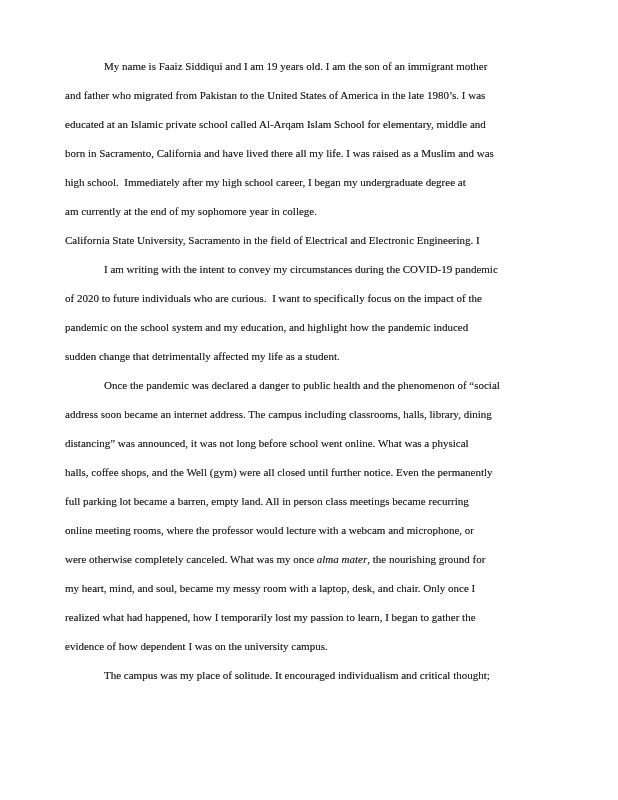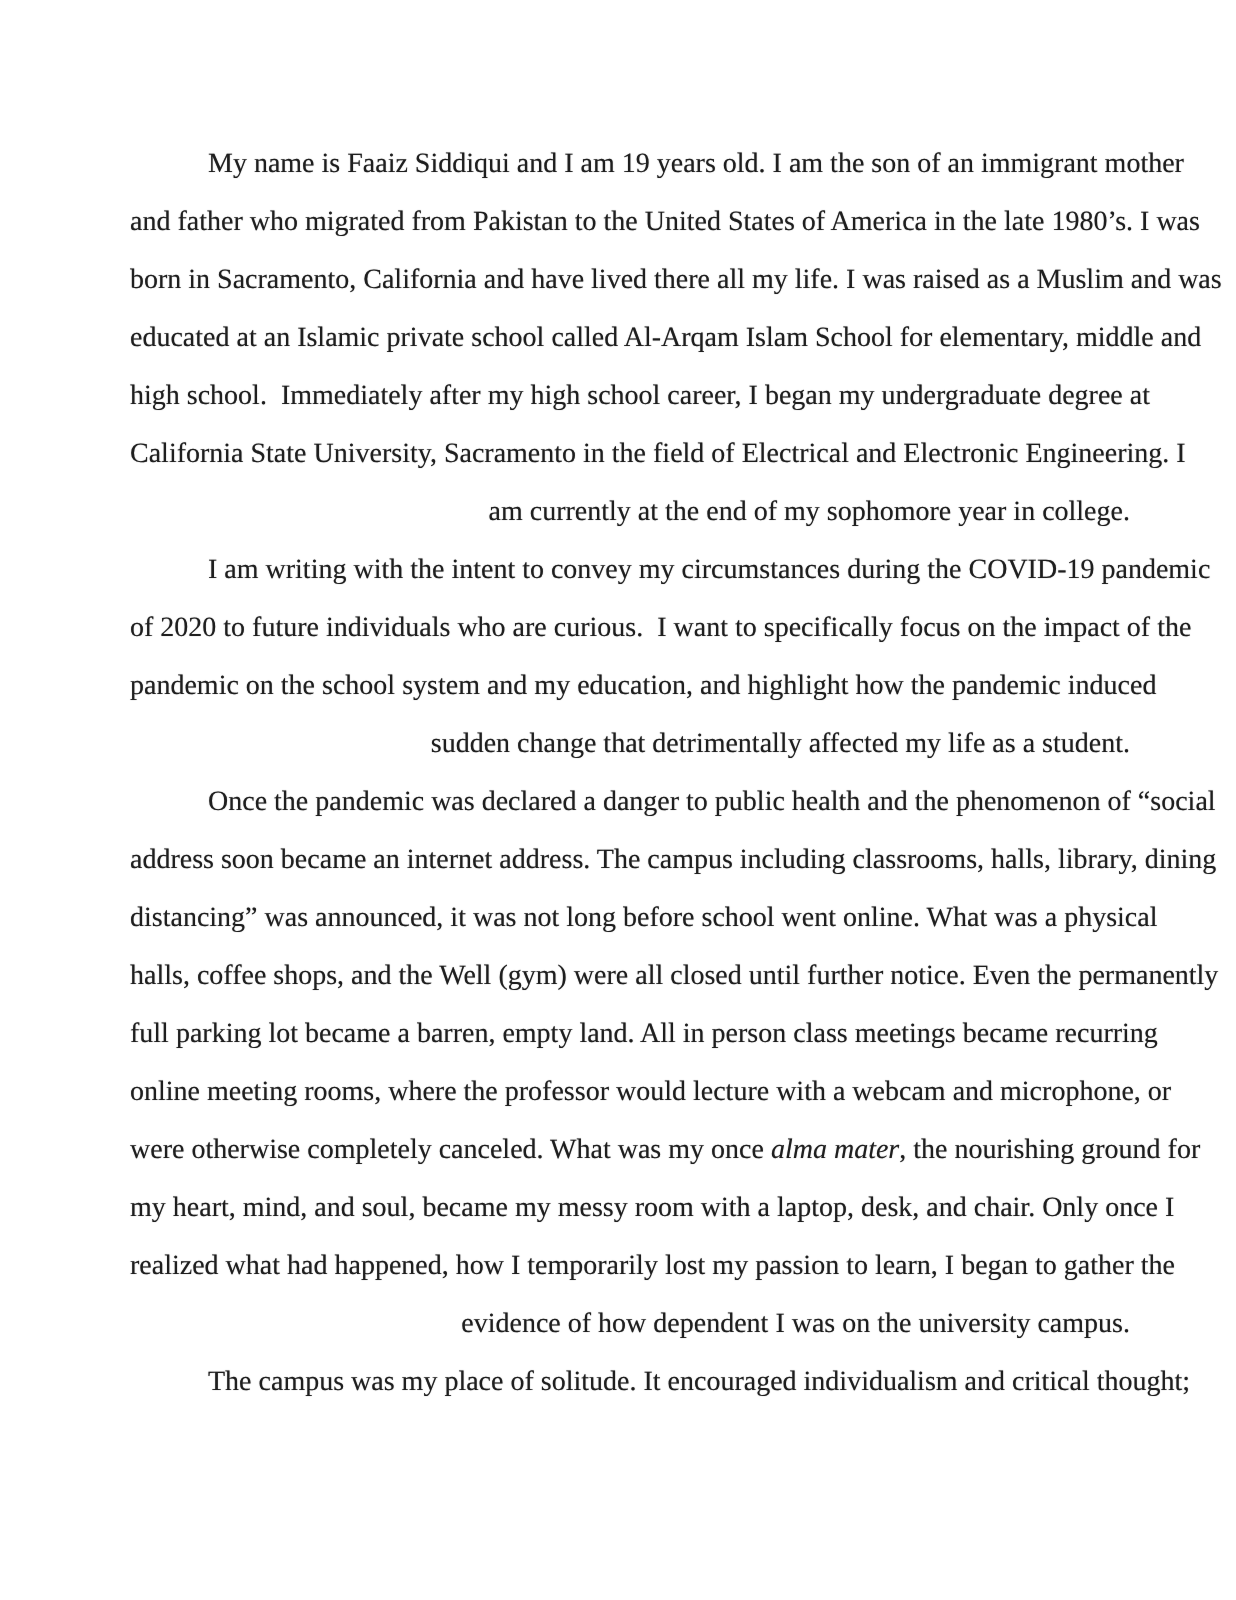--- a/index.html
+++ b/index.html
@@ -11,27 +11,26 @@
     position: relative;
     width: 618px;
     height: 800px;
     background: #ffffff;
     overflow: hidden;
     font-family: "Liberation Serif", "DejaVu Serif", serif;
   }
   .doc {
     position: absolute;
     left: 65px;
-    top: 68px;
+    top: 52px;
     width: 500px;
-    font-size: 14px;
+    font-size: 11px;
     line-height: 29px;
     color: #1f1f1f;
     text-shadow: 0 0 0.5px rgba(30,30,30,0.55);
-    text-align: right;
   }
   .paragraph {
     margin: 0;
     padding: 0;
   }
   .line {
     white-space: pre;
     height: 29px;
   }
   .line.indent {
@@ -42,25 +41,25 @@
   }
 </style>
 </head>
 <body>
 
 <div class="page">
   <div class="doc" id="doc-body" style="color: rgb(31, 31, 31);">
       <div class="paragraph">
         <div class="line indent">My name is Faaiz Siddiqui and I am 19 years old. I am the son of an immigrant mother</div>
         <div class="line">and father who migrated from Pakistan to the United States of America in the late 1980’s. I was</div>
+        <div class="line">educated at an Islamic private school called Al-Arqam Islam School for elementary, middle and</div>
         <div class="line">born in Sacramento, California and have lived there all my life. I was raised as a Muslim and was</div>
-        <div class="line">educated at an Islamic private school called Al-Arqam Islam School for elementary, middle and</div>
         <div class="line">high school.  Immediately after my high school career, I began my undergraduate degree at</div>
+        <div class="line">am currently at the end of my sophomore year in college.</div>
         <div class="line">California State University, Sacramento in the field of Electrical and Electronic Engineering. I</div>
-        <div class="line">am currently at the end of my sophomore year in college.</div>
       </div>
       <div class="paragraph">
         <div class="line indent">I am writing with the intent to convey my circumstances during the COVID-19 pandemic</div>
         <div class="line">of 2020 to future individuals who are curious.  I want to specifically focus on the impact of the</div>
         <div class="line">pandemic on the school system and my education, and highlight how the pandemic induced</div>
         <div class="line">sudden change that detrimentally affected my life as a student.</div>
       </div>
       <div class="paragraph">
         <div class="line indent">Once the pandemic was declared a danger to public health and the phenomenon of “social</div>
         <div class="line">address soon became an internet address. The campus including classrooms, halls, library, dining</div>

